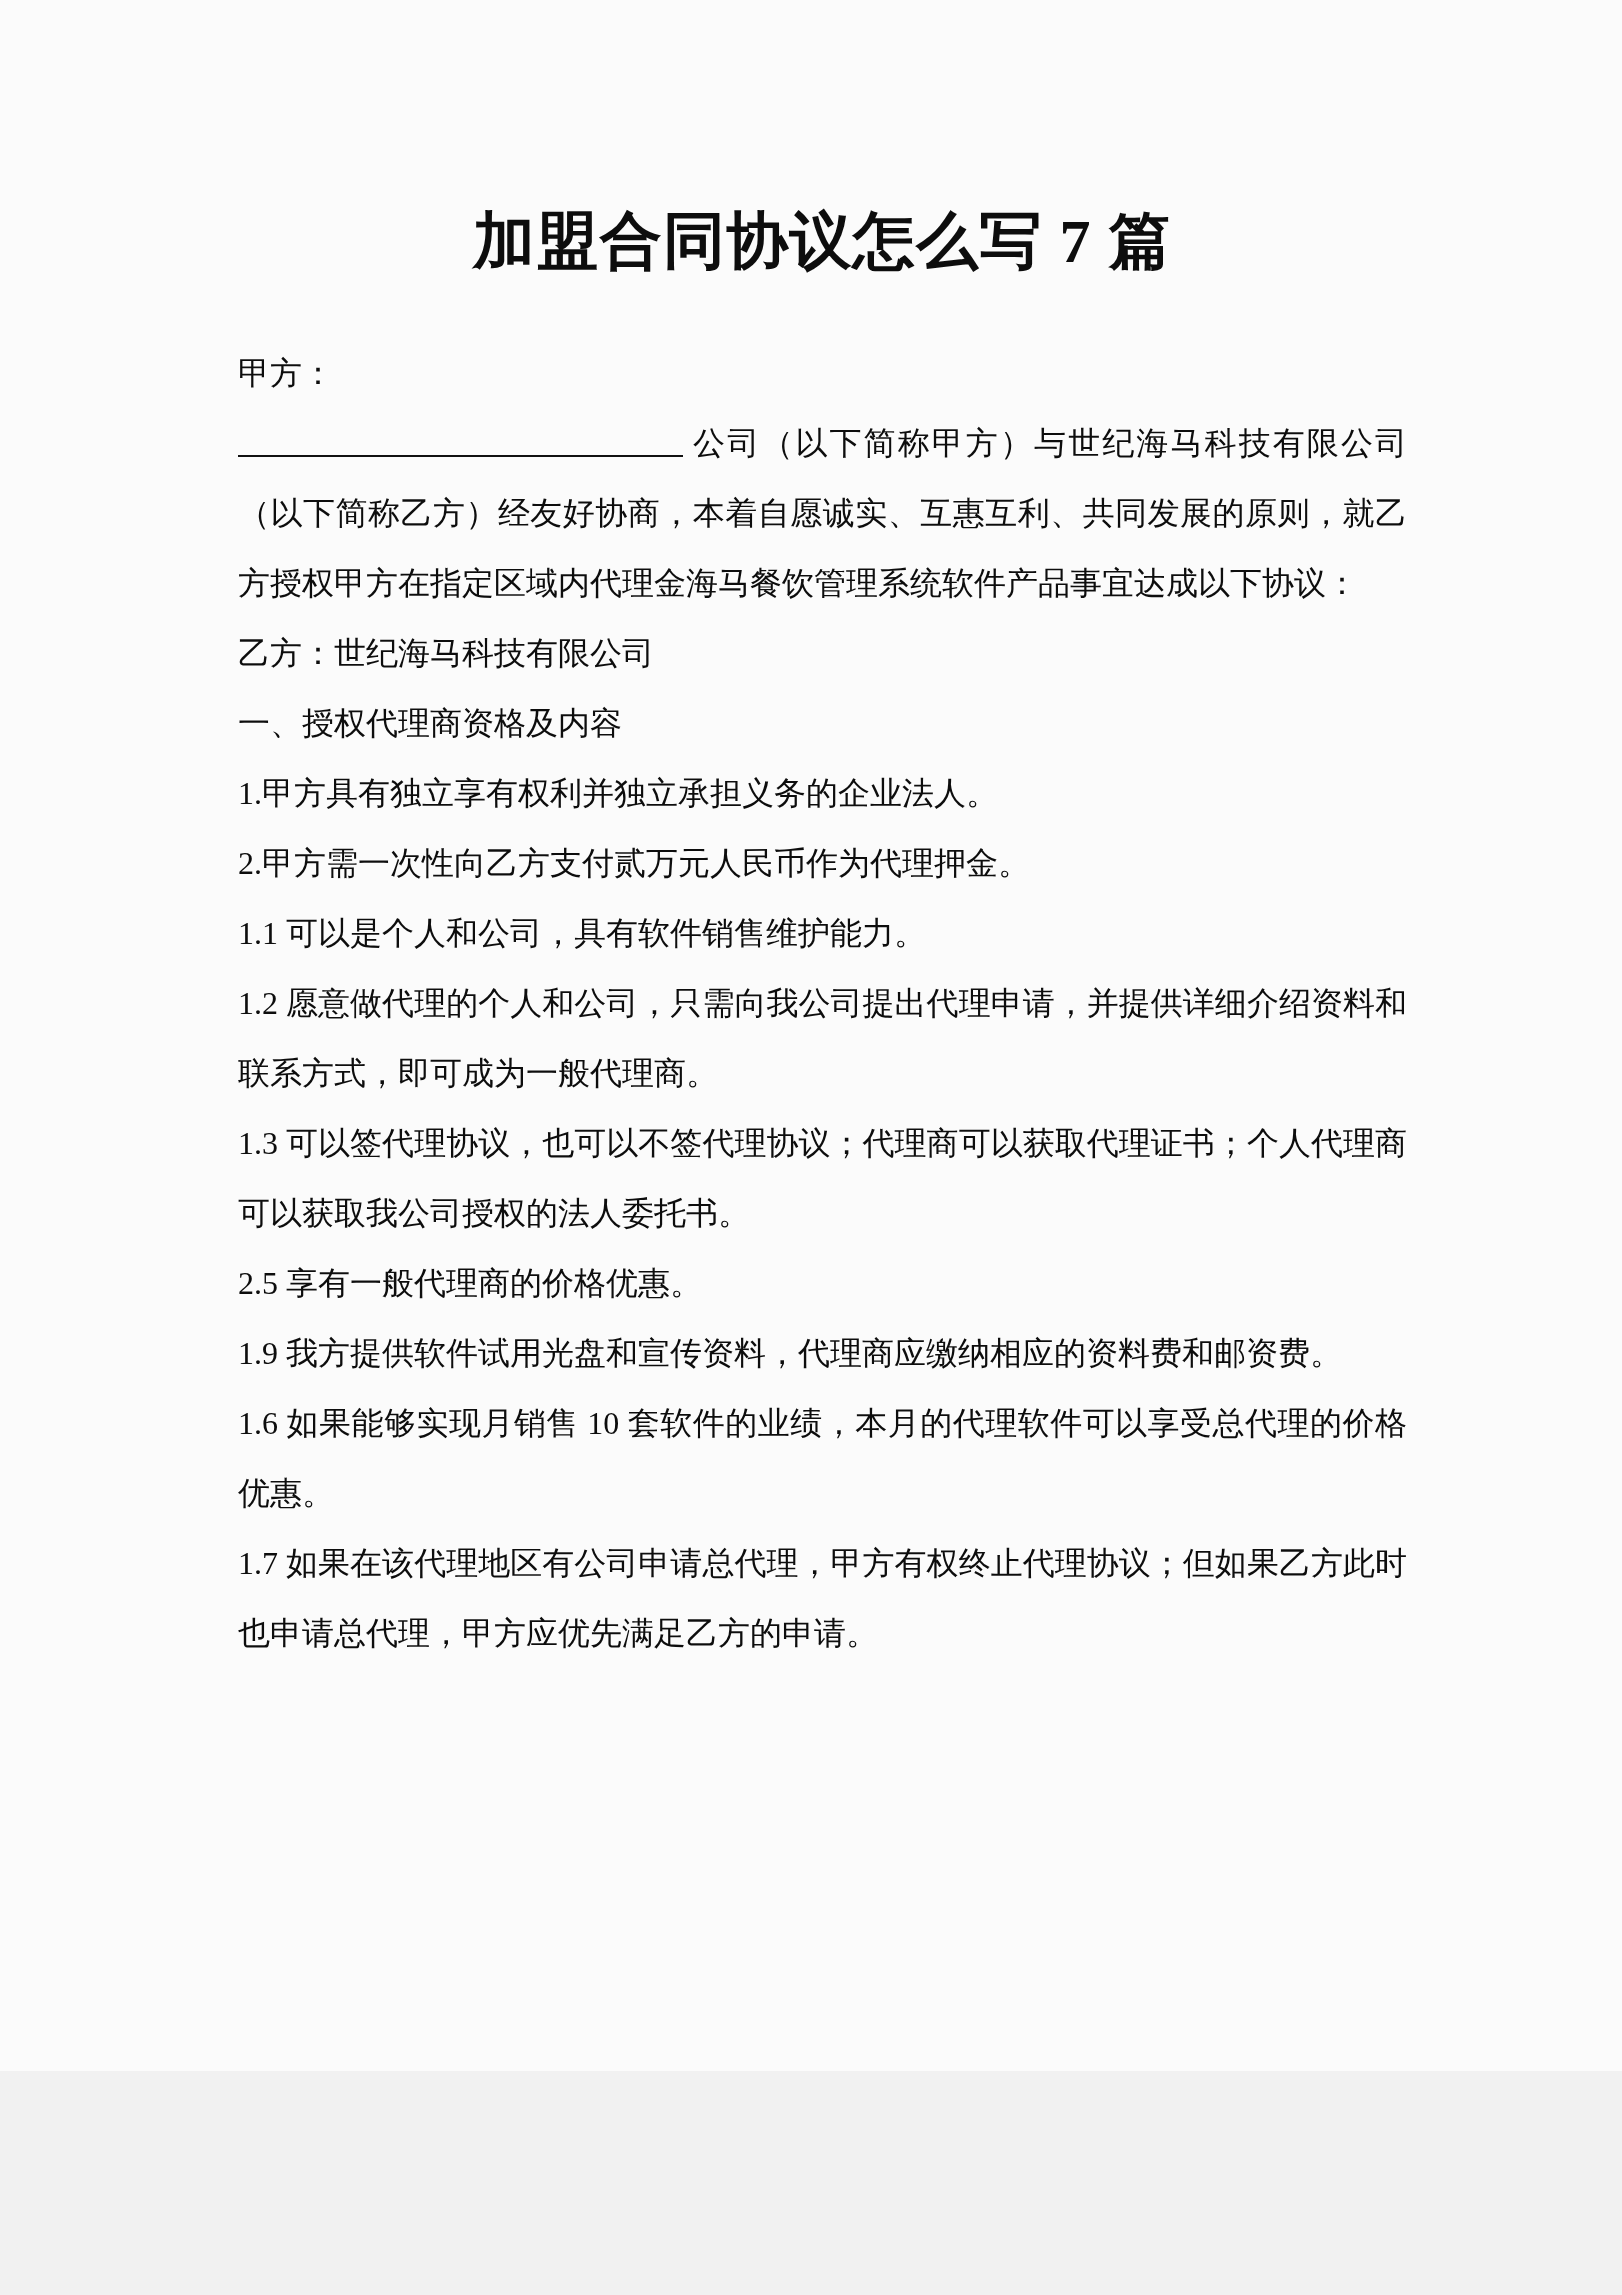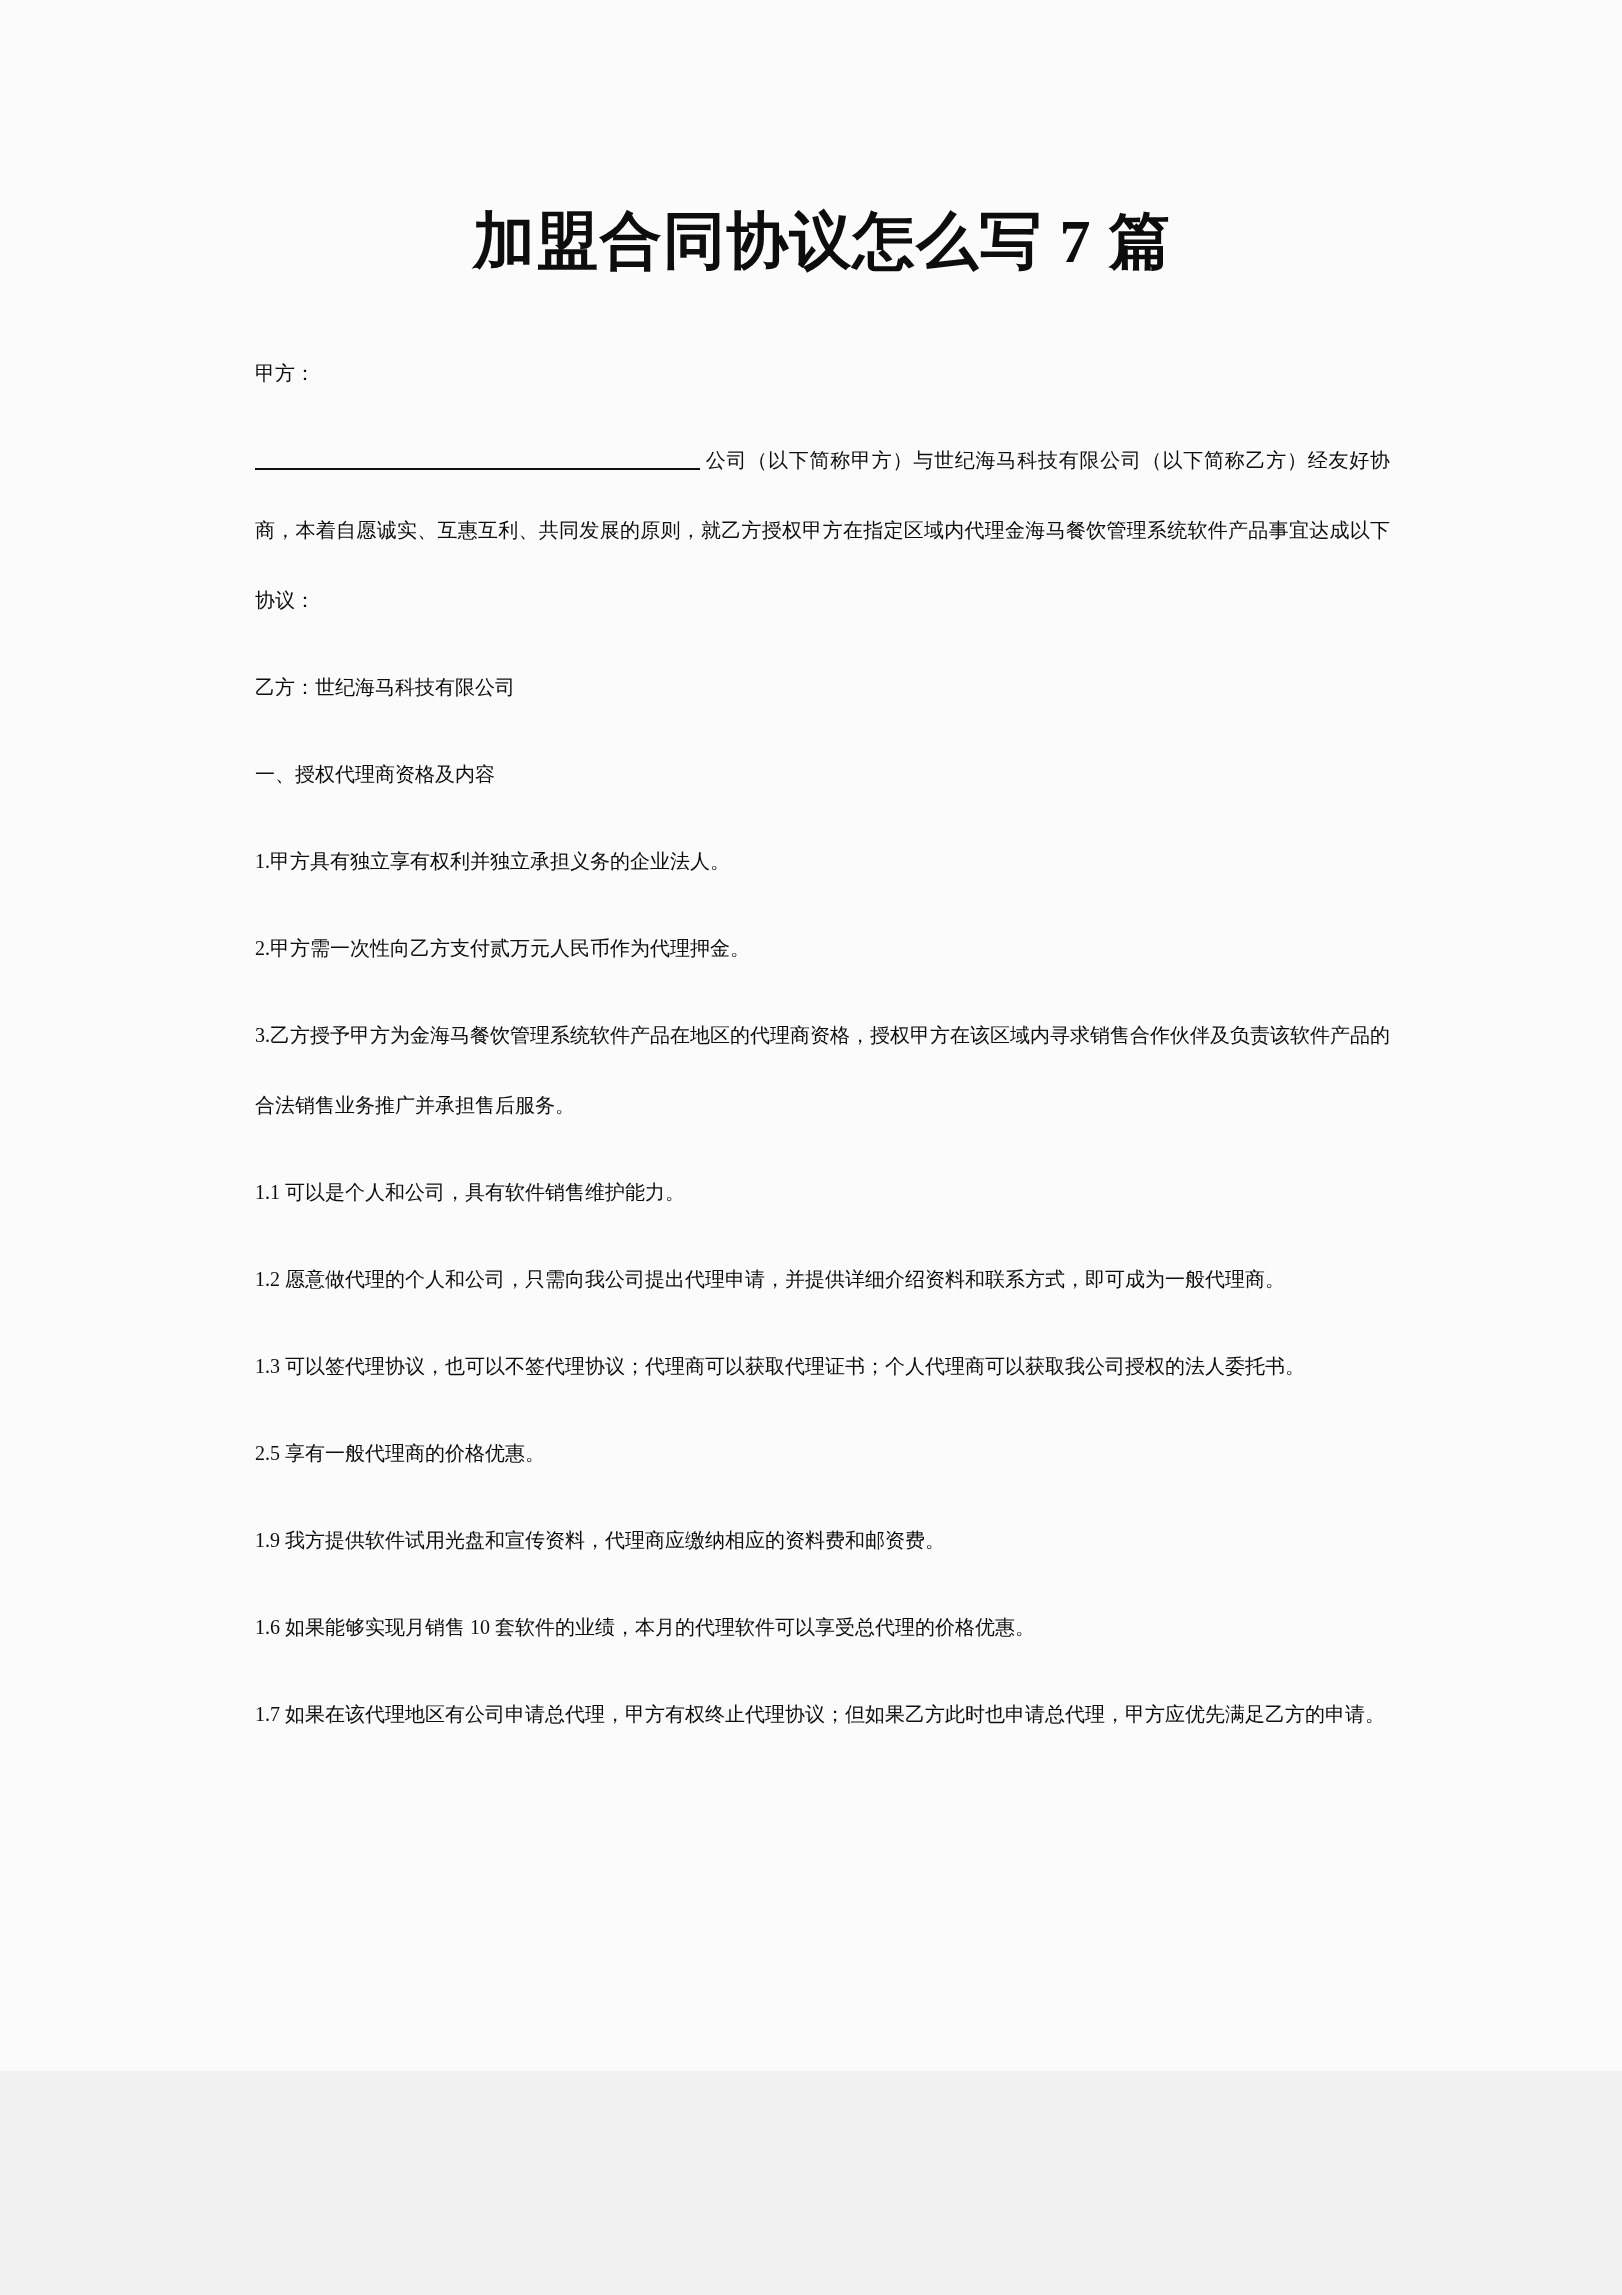--- a/index.html
+++ b/index.html
@@ -22,22 +22,22 @@
   .doc-title {
     margin: 0 0 60px 0;
     font-size: 62px;
     line-height: 1.2;
     font-weight: bold;
     text-align: center;
     letter-spacing: 1.3px;
     white-space: nowrap;
   }
   .doc-body p {
-    margin: 17px;
-    font-size: 20px;
+    margin: 0;
+    font-size: 32px;
     line-height: 70px;
     text-align: justify;
     text-justify: inter-ideograph;
     word-break: break-all;
   }
   .fill-blank {
     display: inline-block;
     width: 445px;
     height: 1em;
     border-bottom: 2.6px solid #111;
@@ -72,23 +72,20 @@
     </p>
 
     <p>
       <span>1.甲方具有独立享有权利并独立承担义务的企业法人。</span>
     </p>
 
     <p>
       <span>2.甲方需一次性向乙方支付贰万元人民币作为代理押金。</span>
     </p>
 
-    <p>
-      <span>3.乙方授予甲方为金海马餐饮管理系统软件产品在地区的代理商资格，授权甲方在该区域内寻求销售合作伙伴及负责该软件产品的合法销售业务推广并承担售后服务。</span>
-    </p>
 
 
 
 
     <p>
       <span>1.1 可以是个人和公司，具有软件销售维护能力。</span>
     </p>
 
     <p>
       <span>1.2 愿意做代理的个人和公司，只需向我公司提出代理申请，并提供详细介绍资料和联系方式，即可成为一般代理商。</span>

